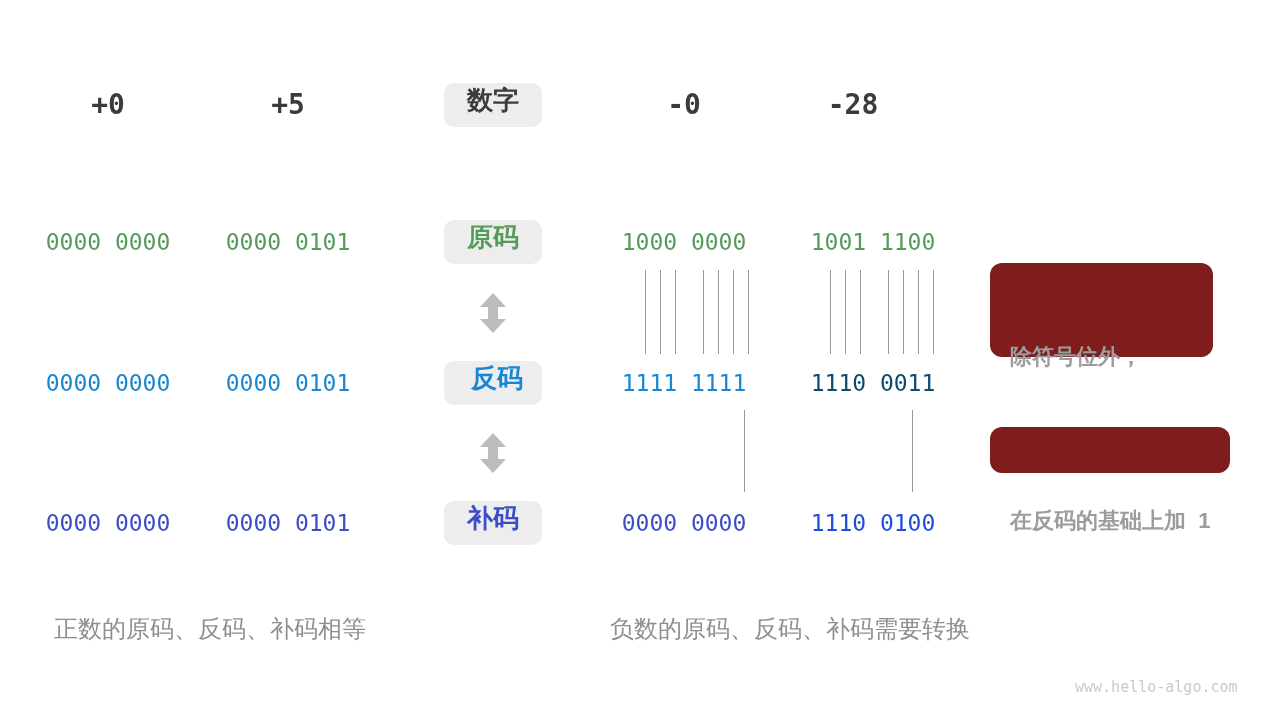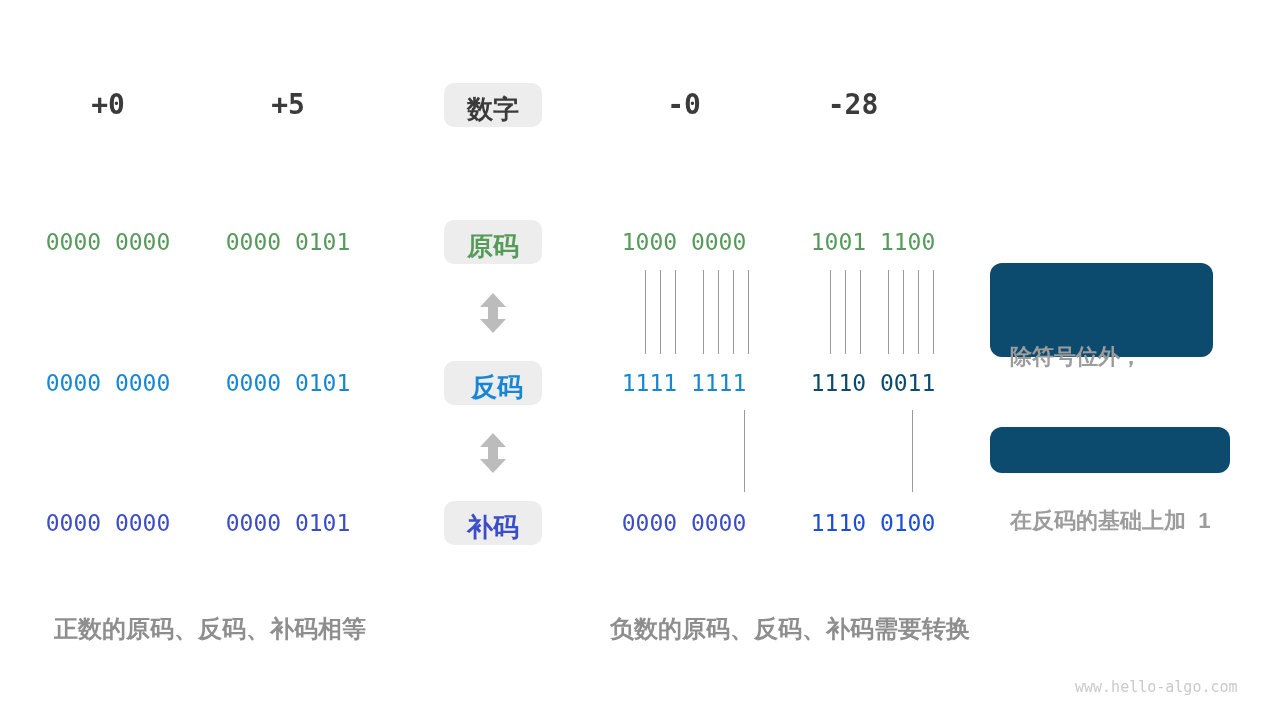--- a/index.html
+++ b/index.html
@@ -29,38 +29,38 @@
     font-weight: 500;
     letter-spacing: 0px;
     white-space: pre;
   }
   .label-box {
     width: 98px;
     height: 44px;
     background: #ededed;
     border-radius: 10px;
     display: flex;
-    align-items: flex-end;
+    align-items: flex-start;
     justify-content: center;
     font-size: 26px;
     font-weight: bold;
   }
   .annotation-box {
-    background: #0c4a6e;
+    background: #7f1d1d;
     border-radius: 12px;
     color: #9c9c9c;
     font-weight: bold;
     font-size: 22px;
     line-height: 32px;
     padding: 14px 20px;
     white-space: pre;
   }
   .caption {
     font-size: 24px;
-    font-weight: bold;
+    font-weight: normal;
     color: #8e8e8e;
     white-space: nowrap;
     text-align: center;
   }
   .tick {
     width: 1px;
     background: #999999;
   }
   .watermark {
     font-family: "DejaVu Sans Mono", monospace;

